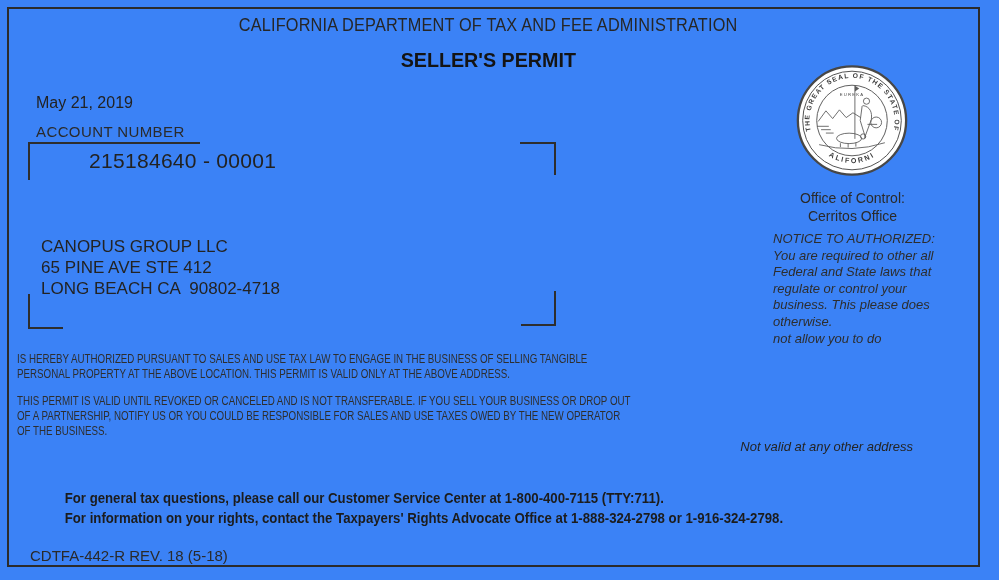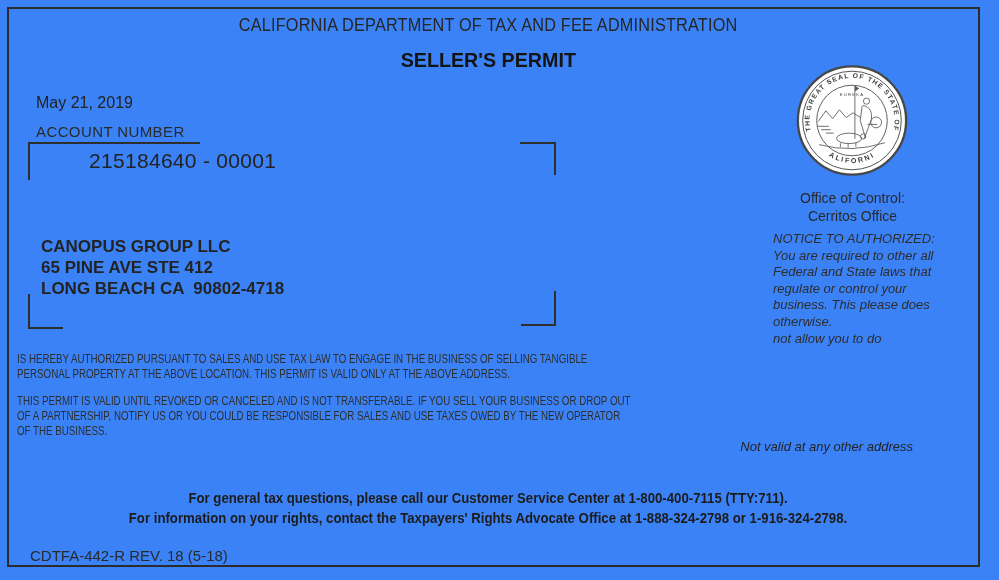--- a/index.html
+++ b/index.html
@@ -13,30 +13,30 @@
   .permit-title { top:48px; font-size:20.5px; font-weight:bold; color:#141414; }
   .permit-title .squeeze { display:inline-block; transform:scaleX(.96); transform-origin:50% 50%; white-space:pre; }
   .date { left:36px; top:94px; font-size:16px; }
   .acct-label { left:36px; top:123px; font-size:15px; letter-spacing:.4px; color:#2a2a2a; }
   .acct-box { left:28px; top:142px; width:170px; height:36px; border-top:2px solid #2e2e2e; border-left:2px solid #2e2e2e; }
   .acct-number { left:45px; top:149px; font-size:21px; letter-spacing:.3px;margin-left:44px; }
   .bracket-tr { left:520px; top:142px; width:34px; height:31px; border-top:2px solid #2e2e2e; border-right:2px solid #2e2e2e; }
   .bracket-bl { left:28px; top:294px; width:33px; height:33px; border-left:2px solid #2e2e2e; border-bottom:2px solid #2e2e2e; }
   .bracket-br { left:521px; top:291px; width:33px; height:33px; border-right:2px solid #2e2e2e; border-bottom:2px solid #2e2e2e; }
   .address { left:41px; top:236px; font-size:17px; line-height:21px; color:#232323; }
-  .address div { white-space:pre;font-weight:bold; }
+  .address div { white-space:pre; }
   .seal-wrap { left:794px; top:61px; width:116px; height:119px; }
   .office { left:770px; top:190px; width:165px; text-align:center; font-size:14px; line-height:17.5px; color:#2a2a2a; }
   .notice { left:773px; top:231px; width:175px; font-style:italic; font-size:13px; line-height:16.6px; color:#2d2d2d; }
   .notice div { white-space:pre; }
   .para { left:17px; top:352px; font-size:12.5px; line-height:15px; color:#2e2e2e; }
   .para2 { top:394px; }
   .para div { white-space:pre; transform:scaleX(.78); transform-origin:0 50%; }
   .notvalid { right:86px; top:439px; font-style:italic; font-size:13px; color:#242424; }
-  .footer-help { left:7px; top:488px; width:962px; text-align:center; font-size:15px; font-weight:bold; line-height:19.5px; color:#1c1c1c; }
+  .footer-help { left:7px; top:488px; width:962px; font-size:15px; font-weight:bold; line-height:19.5px; color:#1c1c1c; }
   .footer-help div { transform:scaleX(.88); transform-origin:50% 50%; white-space:pre; }
   .form-number { left:18px; top:547px; font-size:15px; color:#2a2a2a;margin-left:12px; }
 </style>
 </head>
 <body>
 
 <div class="page">
   <div class="frame abs"></div>
 
   <div class="centerband agency">

